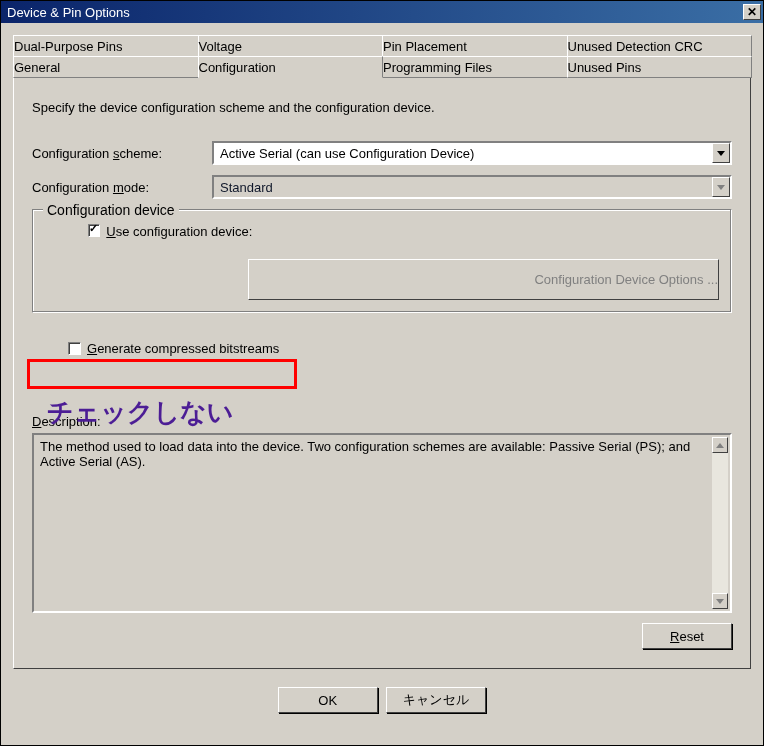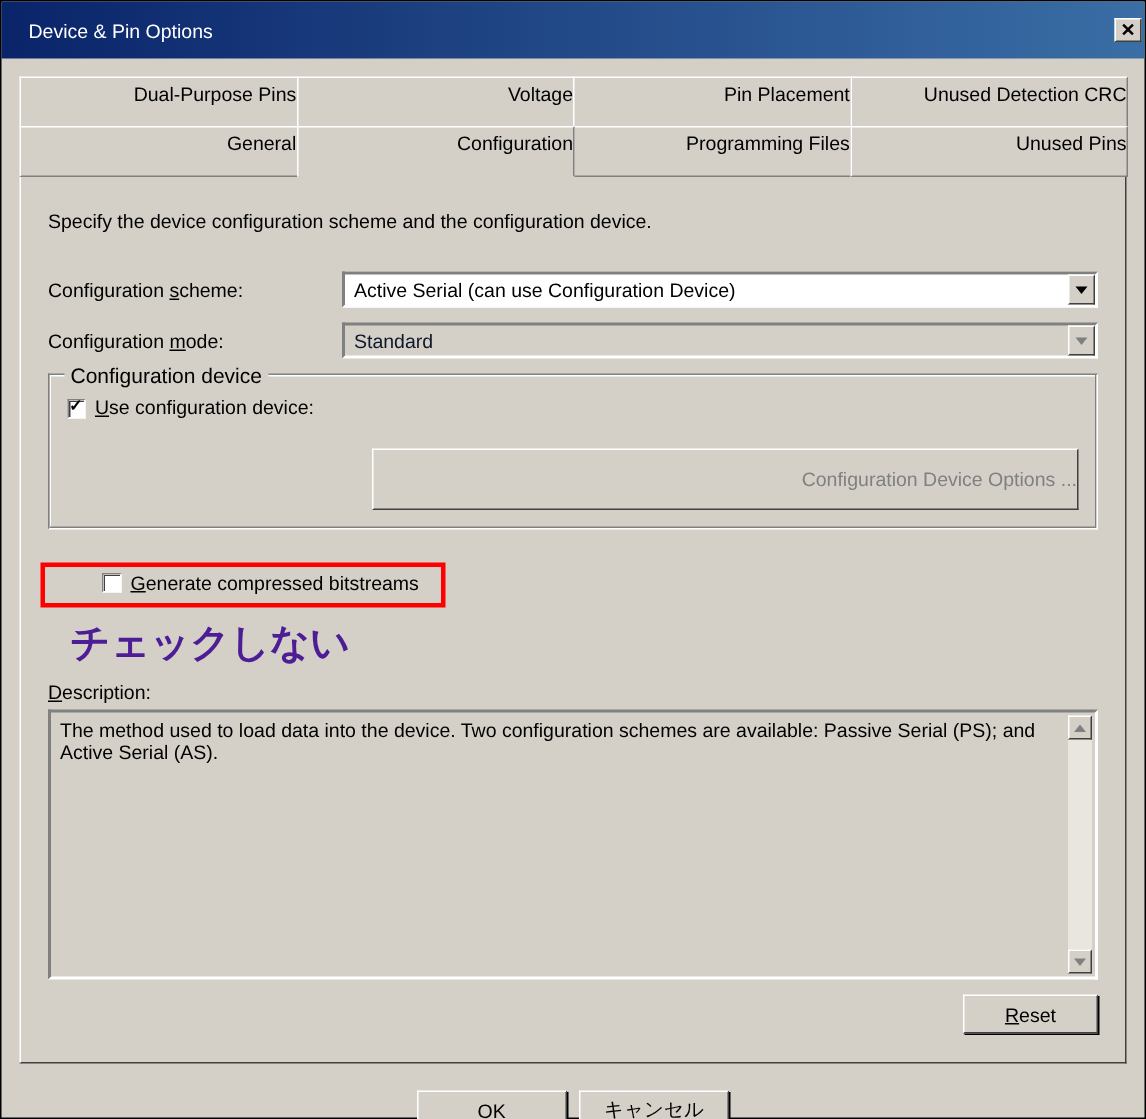--- a/index.html
+++ b/index.html
@@ -11,27 +11,27 @@
   height: 746px;
   overflow: hidden;
 }
 .window {
   width: 764px;
   height: 746px;
   background: #d4d0c8;
   border: 1px solid #000;
 }
 .titlebar {
-  height: 38px;
+  height: 22px;
   background: linear-gradient(to right, #0a246a, #3a6ea5);
   color: #fff;
   display: flex;
   align-items: center;
   justify-content: space-between;
-  padding: 0 2px 0 18px;
+  padding: 0 2px 0 6px;
   font-size: 13px;
 }
 .titlebar-title { font-weight: normal; letter-spacing: 0px; }
 .close-btn {
   width: 18px; height: 16px;
   background: #d4d0c8;
   border: 1px solid #fff;
   border-right-color: #404040;
   border-bottom-color: #404040;
   color: #000;
@@ -44,23 +44,23 @@
 .client {
   padding: 12px 12px 10px 12px;
   position: relative;
   height: calc(100% - 22px);
 }
 .tabs-wrap { position: relative; }
 .tab-row { display: flex; position: relative; z-index: 2; }
 .tab-row2 { margin-top: -1px; }
 .tab {
   flex: 1;
-  height: 34px;
+  height: 22px;
   line-height: 21px;
-  text-align: right;
+  text-align: left;
   background: #d4d0c8;
   border: 1px solid #808080;
   border-top: 1px solid #fff;
   border-left: 1px solid #fff;
   border-bottom: 1px solid #808080;
   font-size: 13px;
   cursor: pointer;
   margin-right: -1px;
   position: relative;
 }
@@ -71,21 +71,21 @@
 .tab-panel {
   border: 1px solid #fff;
   border-right-color: #404040;
   border-bottom-color: #404040;
   padding: 22px 18px 16px 18px;
   margin-top: -1px;
   position: relative;
   height: 592px;
 }
 .instr { font-size: 13px; margin-bottom: 26px; }
-.row { display: flex; align-items: center; margin-bottom: 10px; gap: 16px; }
+.row { display: flex; align-items: center; margin-bottom: 10px; }
 .row-label { width: 180px; font-size: 13px; }
 .row-label u { text-decoration: underline; }
 .select {
   flex: 1;
   height: 24px;
   background: #fff;
   border: 2px solid;
   border-color: #808080 #fff #fff #808080;
   display: flex;
   align-items: center;
@@ -119,21 +119,21 @@
   margin-top: 8px;
   position: relative;
 }
 .groupbox-title {
   position: absolute;
   top: -8px; left: 10px;
   background: #d4d0c8;
   padding: 0 4px;
   font-size: 14px;
 }
-.check-row { display: flex; align-items: flex-end; margin-bottom: 10px; }
+.check-row { display: flex; align-items: flex-start; margin-bottom: 10px; margin-left: 43px; }
 .checkbox {
   width: 13px; height: 13px;
   background: #fff;
   border: 1px solid #808080;
   border-right-color: #fff;
   border-bottom-color: #fff;
   box-shadow: inset 1px 1px 0 #404040;
   margin-right: 6px;
   position: relative;
   cursor: pointer;

